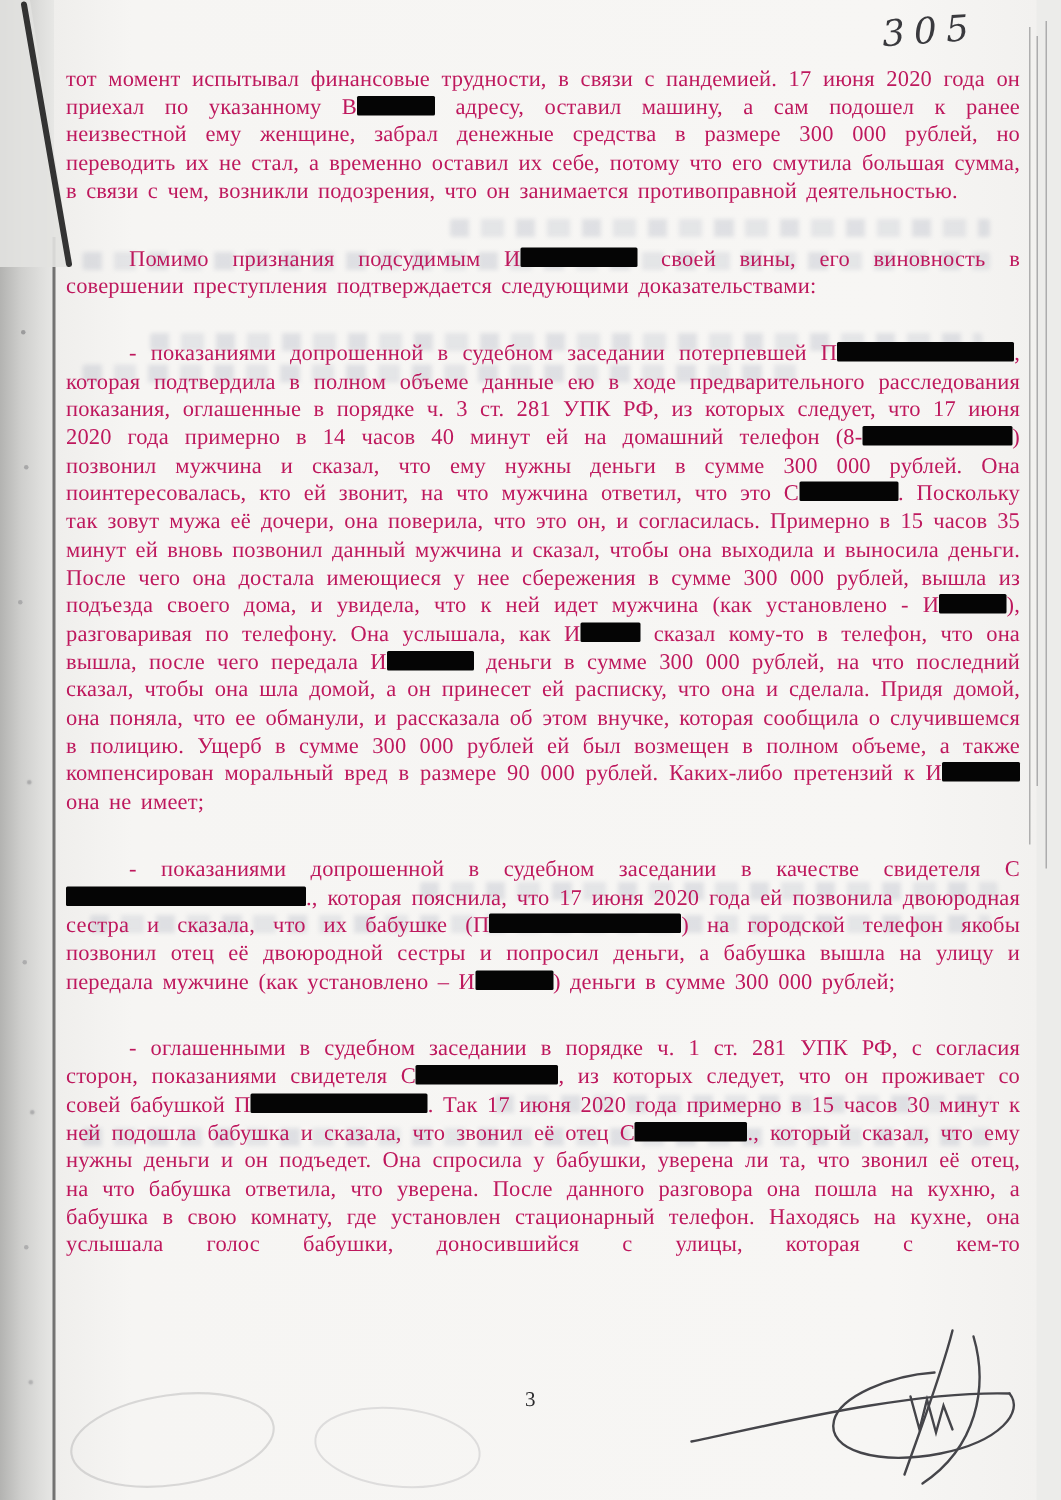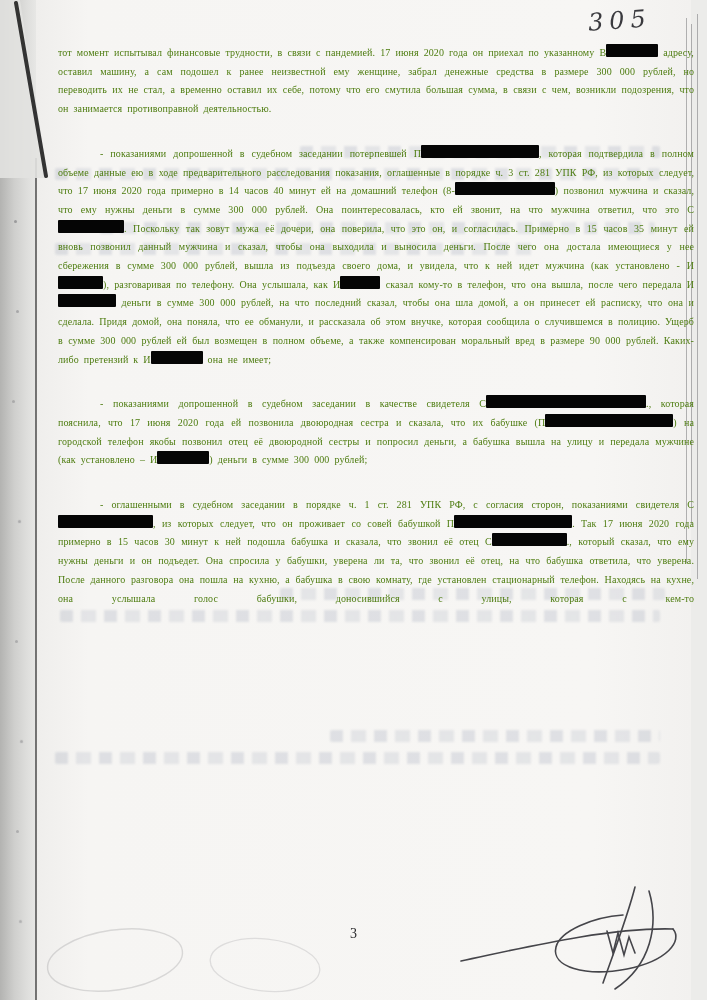--- a/index.html
+++ b/index.html
@@ -32,22 +32,22 @@
     background:rgba(35,35,35,.6);
   }
   .right-line{position:absolute;width:1px;background:rgba(120,120,122,.55);}
   .rl1{left:686px;top:18px;height:545px;}
   .rl2{left:691px;top:24px;height:500px;}
   .rl3{left:697px;top:14px;height:565px;}
   
   .corner-svg{position:absolute;left:0;top:0;}
   
   .doc-text{
-    position:absolute;left:58px;top:44px;width:636px;
-    font-size:10px;line-height:18.7px;color:#4d7c0f;
+    position:absolute;left:44px;top:44px;width:636px;
+    font-size:15px;line-height:18.7px;color:#be185d;
     text-align:justify;word-spacing:2.4px;letter-spacing:.1px;
   }
   .doc-text p{margin:0 0 26px 0;}
   .doc-text p.indent{text-indent:42px;}
   .doc-text p:last-of-type{text-align-last:justify;margin-bottom:0;}
   .redact{
     display:inline-block;height:13px;background:#050505;
     vertical-align:baseline;margin-bottom:-1px;border-radius:1px;
   }
   
@@ -94,20 +94,21 @@
   <div class="ghost" style="left:55px;top:243px;width:480px;"></div>
   <div class="ghost" style="left:280px;top:588px;width:385px;"></div>
   <div class="ghost" style="left:60px;top:610px;width:600px;"></div>
   <div class="ghost" style="left:330px;top:730px;width:330px;"></div>
   <div class="ghost" style="left:55px;top:752px;width:605px;"></div>
 
   <div class="handnum">305</div>
 
   <div class="doc-text" id="doc-text">
       <p class="">тот момент испытывал финансовые трудности, в связи с пандемией. 17 июня 2020 года он приехал по указанному В<span class="redact" style="width: 52px;"></span> адресу, оставил машину, а сам подошел к ранее неизвестной ему женщине, забрал денежные средства в размере 300 000 рублей, но переводить их не стал, а временно оставил их себе, потому что его смутила большая сумма, в связи с чем, возникли подозрения, что он занимается противоправной деятельностью.</p>
+      <p class="indent">Помимо признания подсудимым И<span class="redact" style="width: 78px;"></span> своей вины, его виновность в совершении преступления подтверждается следующими доказательствами:</p>
       <p class="indent">- показаниями допрошенной в судебном заседании потерпевшей П<span class="redact" style="width: 118px;"></span>, которая подтвердила в полном объеме данные ею в ходе предварительного расследования показания, оглашенные в порядке ч. 3 ст. 281 УПК РФ, из которых следует, что 17 июня 2020 года примерно в 14 часов 40 минут ей на домашний телефон (8-<span class="redact" style="width: 100px;"></span>) позвонил мужчина и сказал, что ему нужны деньги в сумме 300 000 рублей. Она поинтересовалась, кто ей звонит, на что мужчина ответил, что это С<span class="redact" style="width: 66px;"></span>. Поскольку так зовут мужа её дочери, она поверила, что это он, и согласилась. Примерно в 15 часов 35 минут ей вновь позвонил данный мужчина и сказал, чтобы она выходила и выносила деньги. После чего она достала имеющиеся у нее сбережения в сумме 300 000 рублей, вышла из подъезда своего дома, и увидела, что к ней идет мужчина (как установлено - И<span class="redact" style="width: 45px;"></span>), разговаривая по телефону. Она услышала, как И<span class="redact" style="width: 40px;"></span> сказал кому-то в телефон, что она вышла, после чего передала И<span class="redact" style="width: 58px;"></span> деньги в сумме 300 000 рублей, на что последний сказал, чтобы она шла домой, а он принесет ей расписку, что она и сделала. Придя домой, она поняла, что ее обманули, и рассказала об этом внучке, которая сообщила о случившемся в полицию. Ущерб в сумме 300 000 рублей ей был возмещен в полном объеме, а также компенсирован моральный вред в размере 90 000 рублей. Каких-либо претензий к И<span class="redact" style="width: 52px;"></span> она не имеет;</p>
       <p class="indent">- показаниями допрошенной в судебном заседании в качестве свидетеля С<span class="redact" style="width: 160px;"></span>., которая пояснила, что 17 июня 2020 года ей позвонила двоюродная сестра и сказала, что их бабушке (П<span class="redact" style="width: 128px;"></span>) на городской телефон якобы позвонил отец её двоюродной сестры и попросил деньги, а бабушка вышла на улицу и передала мужчине (как установлено – И<span class="redact" style="width: 52px;"></span>) деньги в сумме 300 000 рублей;</p>
       <p class="indent">- оглашенными в судебном заседании в порядке ч. 1 ст. 281 УПК РФ, с согласия сторон, показаниями свидетеля С<span class="redact" style="width: 95px;"></span>, из которых следует, что он проживает со совей бабушкой П<span class="redact" style="width: 118px;"></span>. Так 17 июня 2020 года примерно в 15 часов 30 минут к ней подошла бабушка и сказала, что звонил её отец С<span class="redact" style="width: 75px;"></span>., который сказал, что ему нужны деньги и он подъедет. Она спросила у бабушки, уверена ли та, что звонил её отец, на что бабушка ответила, что уверена. После данного разговора она пошла на кухню, а бабушка в свою комнату, где установлен стационарный телефон. Находясь на кухне, она услышала голос бабушки, доносившийся с улицы, которая с кем-то</p>
     </div>
 
   <div class="pageno">3</div>
 
   <svg class="scribble-svg" width="300" height="85" viewBox="0 0 300 85">
     <ellipse cx="75" cy="45" rx="68" ry="30" fill="none" stroke="rgba(110,110,115,.22)" stroke-width="1.4" transform="rotate(-8 75 45)"></ellipse>
     <ellipse cx="225" cy="50" rx="55" ry="26" fill="none" stroke="rgba(110,110,115,.18)" stroke-width="1.3" transform="rotate(6 225 50)"></ellipse>

